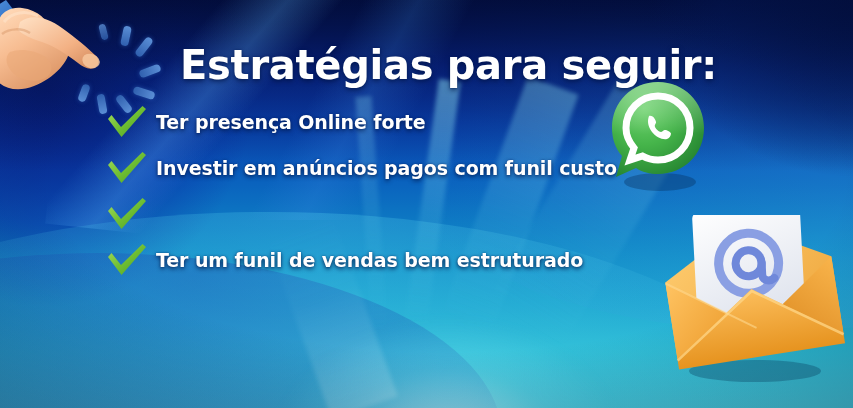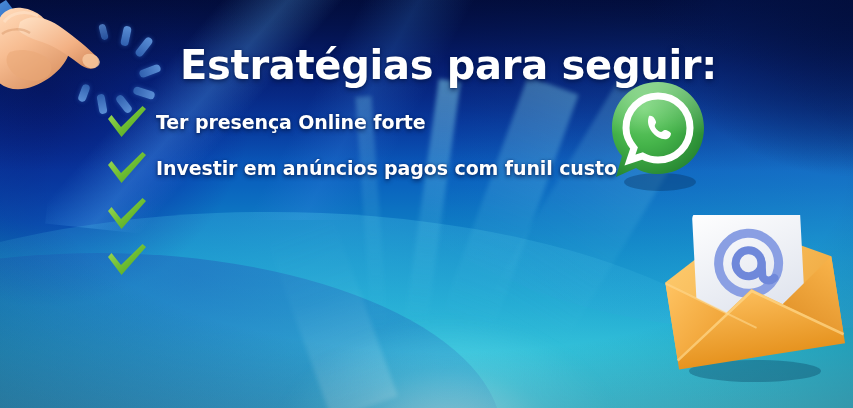--- a/index.html
+++ b/index.html
@@ -212,20 +212,21 @@
     <div class="row">
       <svg class="check" viewBox="0 0 42 36">
         <path d="M2 15 L5.5 11 L15 23 L36.5 2 L40 5 L15.5 33 Z" fill="url(#ckg)"></path>
       </svg>
     </div>
 
     <div class="row">
       <svg class="check" viewBox="0 0 42 36">
         <path d="M2 15 L5.5 11 L15 23 L36.5 2 L40 5 L15.5 33 Z" fill="url(#ckg)"></path>
       </svg>
+      <span class="row-label">Ter um funil de vendas bem estruturado</span>
     </div>
 
   </div>
 
   <div id="impact">
     <div class="ray" style="left:44px;top:-2px;width:8px;height:20px;transform:rotate(12deg);"></div>
     <div class="ray" style="left:62px;top:8px;width:8px;height:22px;transform:rotate(38deg);"></div>
     <div class="ray" style="left:68px;top:32px;width:8px;height:22px;transform:rotate(70deg);"></div>
     <div class="ray" style="left:62px;top:54px;width:8px;height:22px;transform:rotate(108deg);"></div>
     <div class="ray" style="left:42px;top:66px;width:8px;height:20px;transform:rotate(142deg);"></div>

